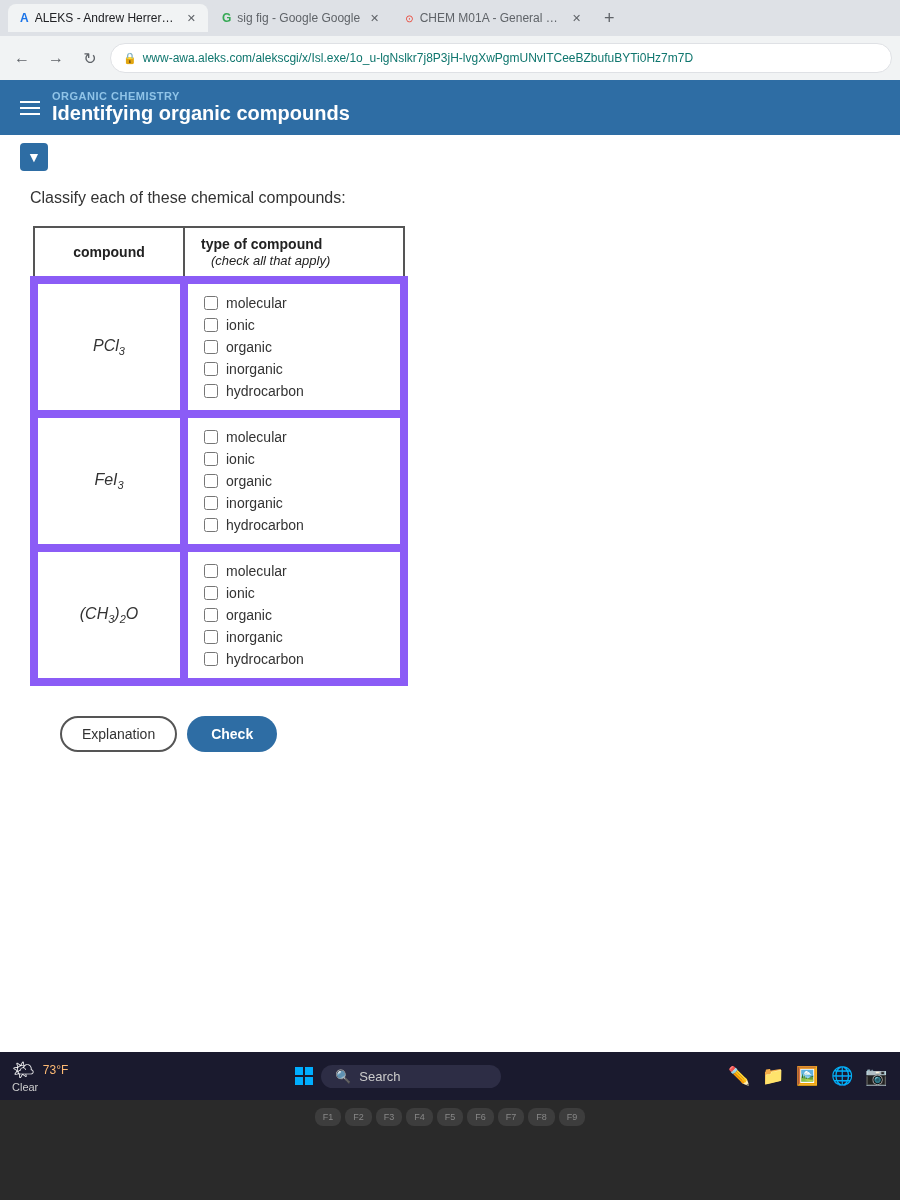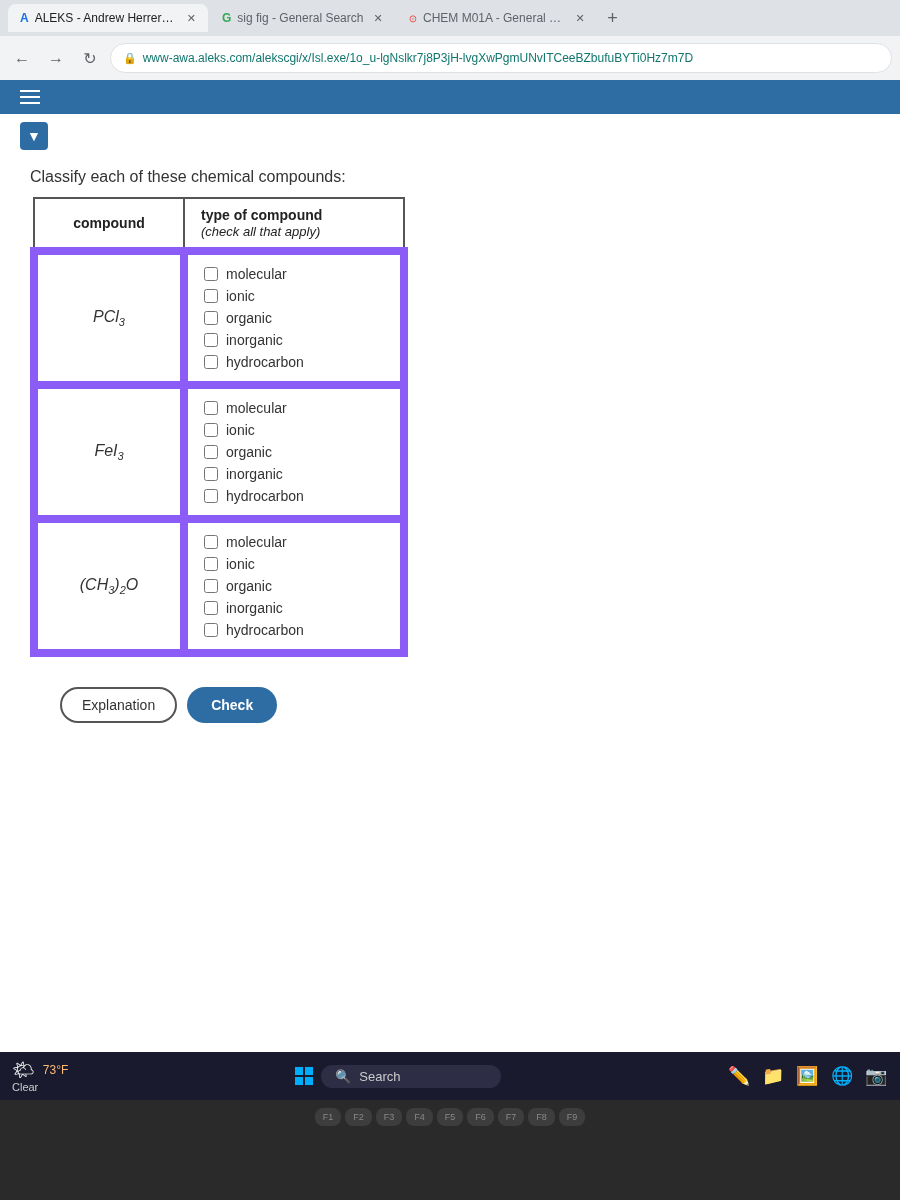--- a/index.html
+++ b/index.html
@@ -176,21 +176,21 @@
 
     
     .question-area {
       padding: 10px 30px 20px 30px;
       background: #fff;
     }
 
     .question-text {
       font-size: 16px;
       color: #333;
-      margin-bottom: 11px;
+      margin-bottom: 19px;
     }
 
     
     .compound-table {
       border-collapse: collapse;
       border: 2px solid #555;
       margin-bottom: 20px;
     }
 
     .compound-table th {
@@ -403,21 +403,21 @@
     <div class="tab-bar">
 
       <div class="tab active">
         <span class="tab-icon" style="color:#1a73e8; font-weight:bold;">A</span>
         <span class="tab-label">ALEKS - Andrew Herrera - Learn</span>
         <span class="tab-close">✕</span>
       </div>
 
       <div class="tab inactive">
         <span class="tab-icon" style="color:#34a853; font-weight:bold;">G</span>
-        <span class="tab-label">sig fig - General Search</span>
+        <span class="tab-label">sig fig - Google Google</span>
         <span class="tab-close">✕</span>
       </div>
 
       <div class="tab inactive">
         <span class="tab-icon" style="color:#ea4335; font-size:10px;">⊙</span>
         <span class="tab-label">CHEM M01A - General Chemistry</span>
         <span class="tab-close">✕</span>
       </div>
       <div class="tab-add">+</div>
     </div>
@@ -431,38 +431,42 @@
         <span style="font-size:12px; color:#0f766e;">www-awa.aleks.com/alekscgi/x/Isl.exe/1o_u-lgNslkr7j8P3jH-lvgXwPgmUNvITCeeBZbufuBYTi0Hz7m7D</span>
       </div>
     </div>
 
     <div class="aleks-header">
       <div class="hamburger">
         <span></span>
         <span></span>
         <span></span>
       </div>
+      <div class="header-text-block">
+        <div class="header-subtitle">ORGANIC CHEMISTRY</div>
+        <div class="header-title">Identifying organic compounds</div>
+      </div>
     </div>
 
     <div class="chevron-row">
       <div class="chevron-btn">
         <span>▼</span>
       </div>
     </div>
 
     <div class="question-area">
       <div class="question-text">Classify each of these chemical compounds:</div>
 
       <table class="compound-table">
         <thead>
           <tr>
             <th>compound</th>
             <th class="type-header">
               <span>type of compound</span><br>
-              <span style="font-weight:normal; font-style:italic; font-size:13px;">(check all that apply)</span>
+              <span style="font-weight:normal; font-style:italic; font-size:13px;margin-left:10px;">(check all that apply)</span>
             </th>
           </tr>
         </thead>
         <tbody>
 
           <tr>
             <td class="compound-cell">
               <span class="formula">PCl<sub>3</sub></span>
             </td>
             <td class="options-cell">

